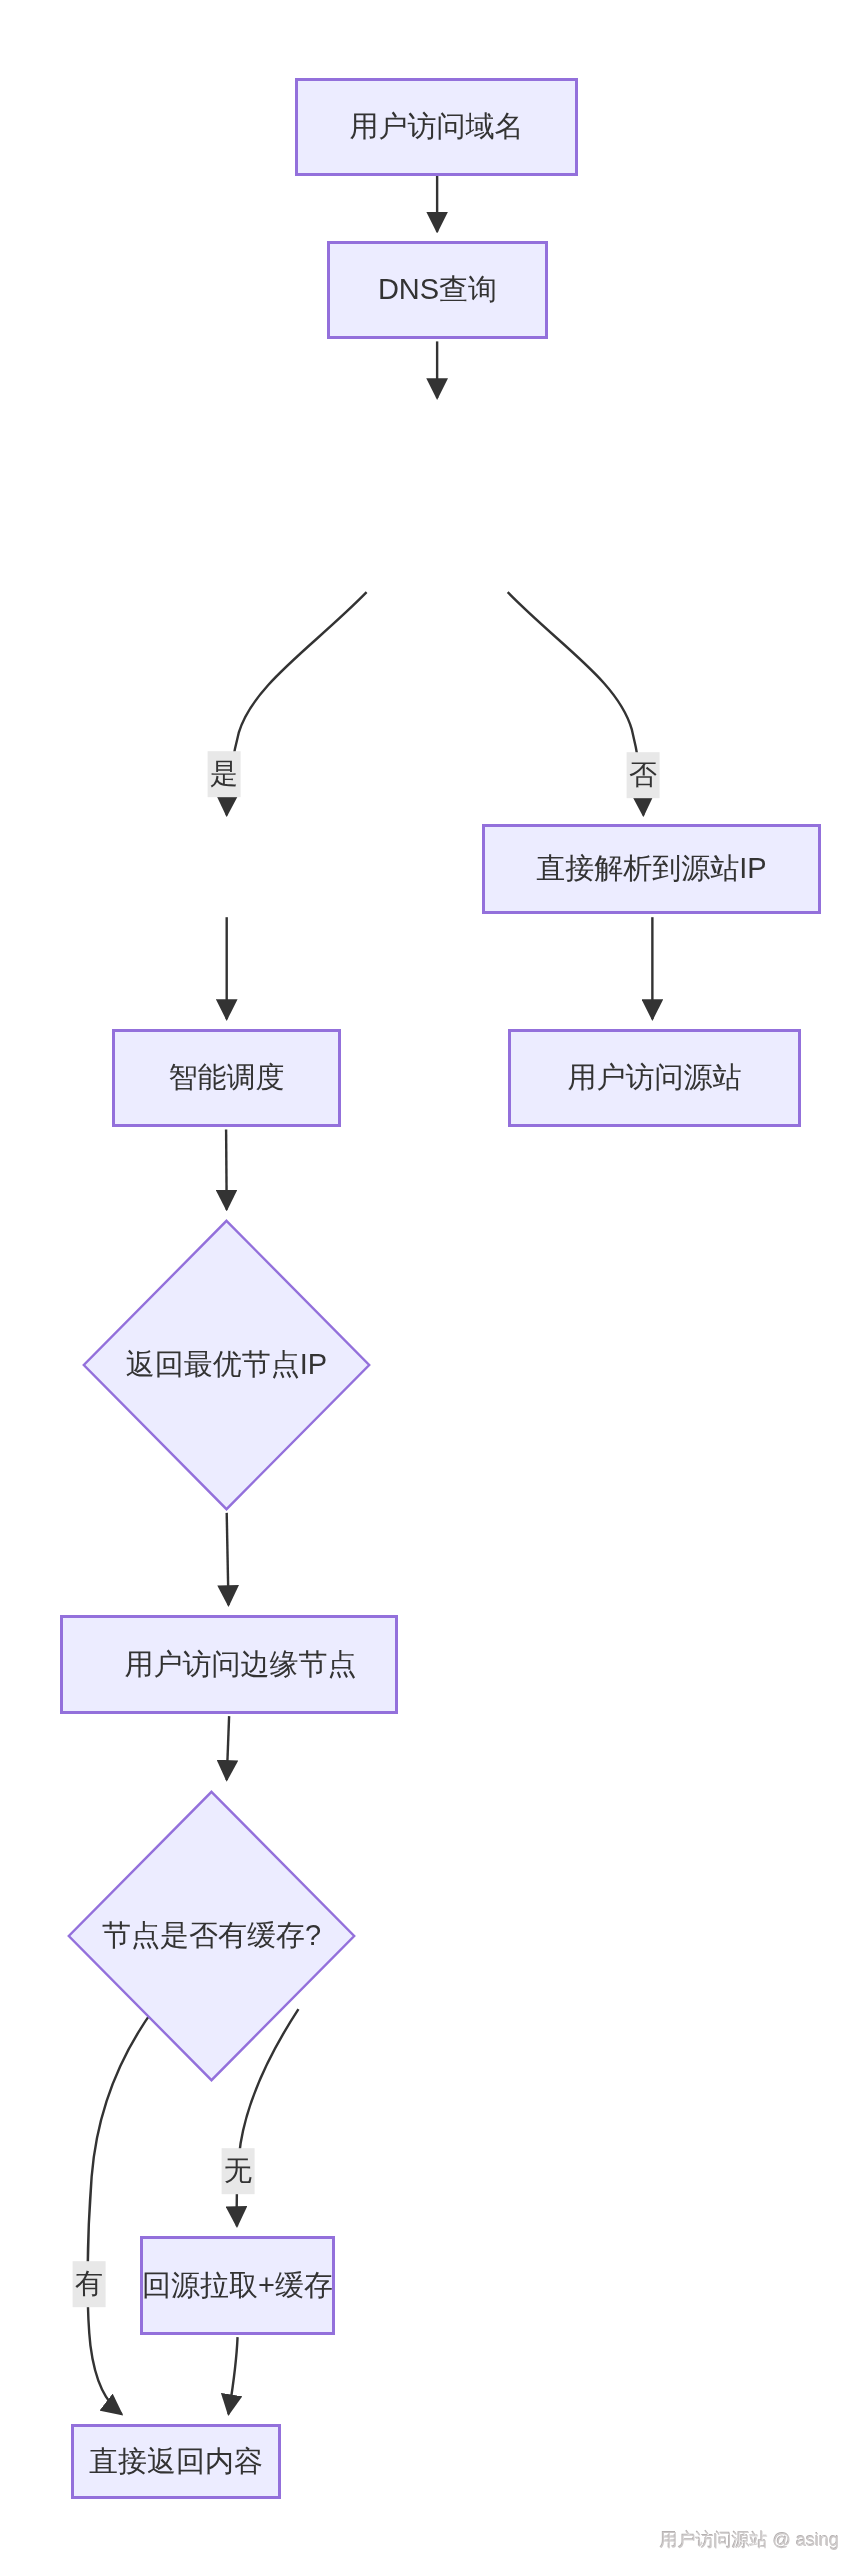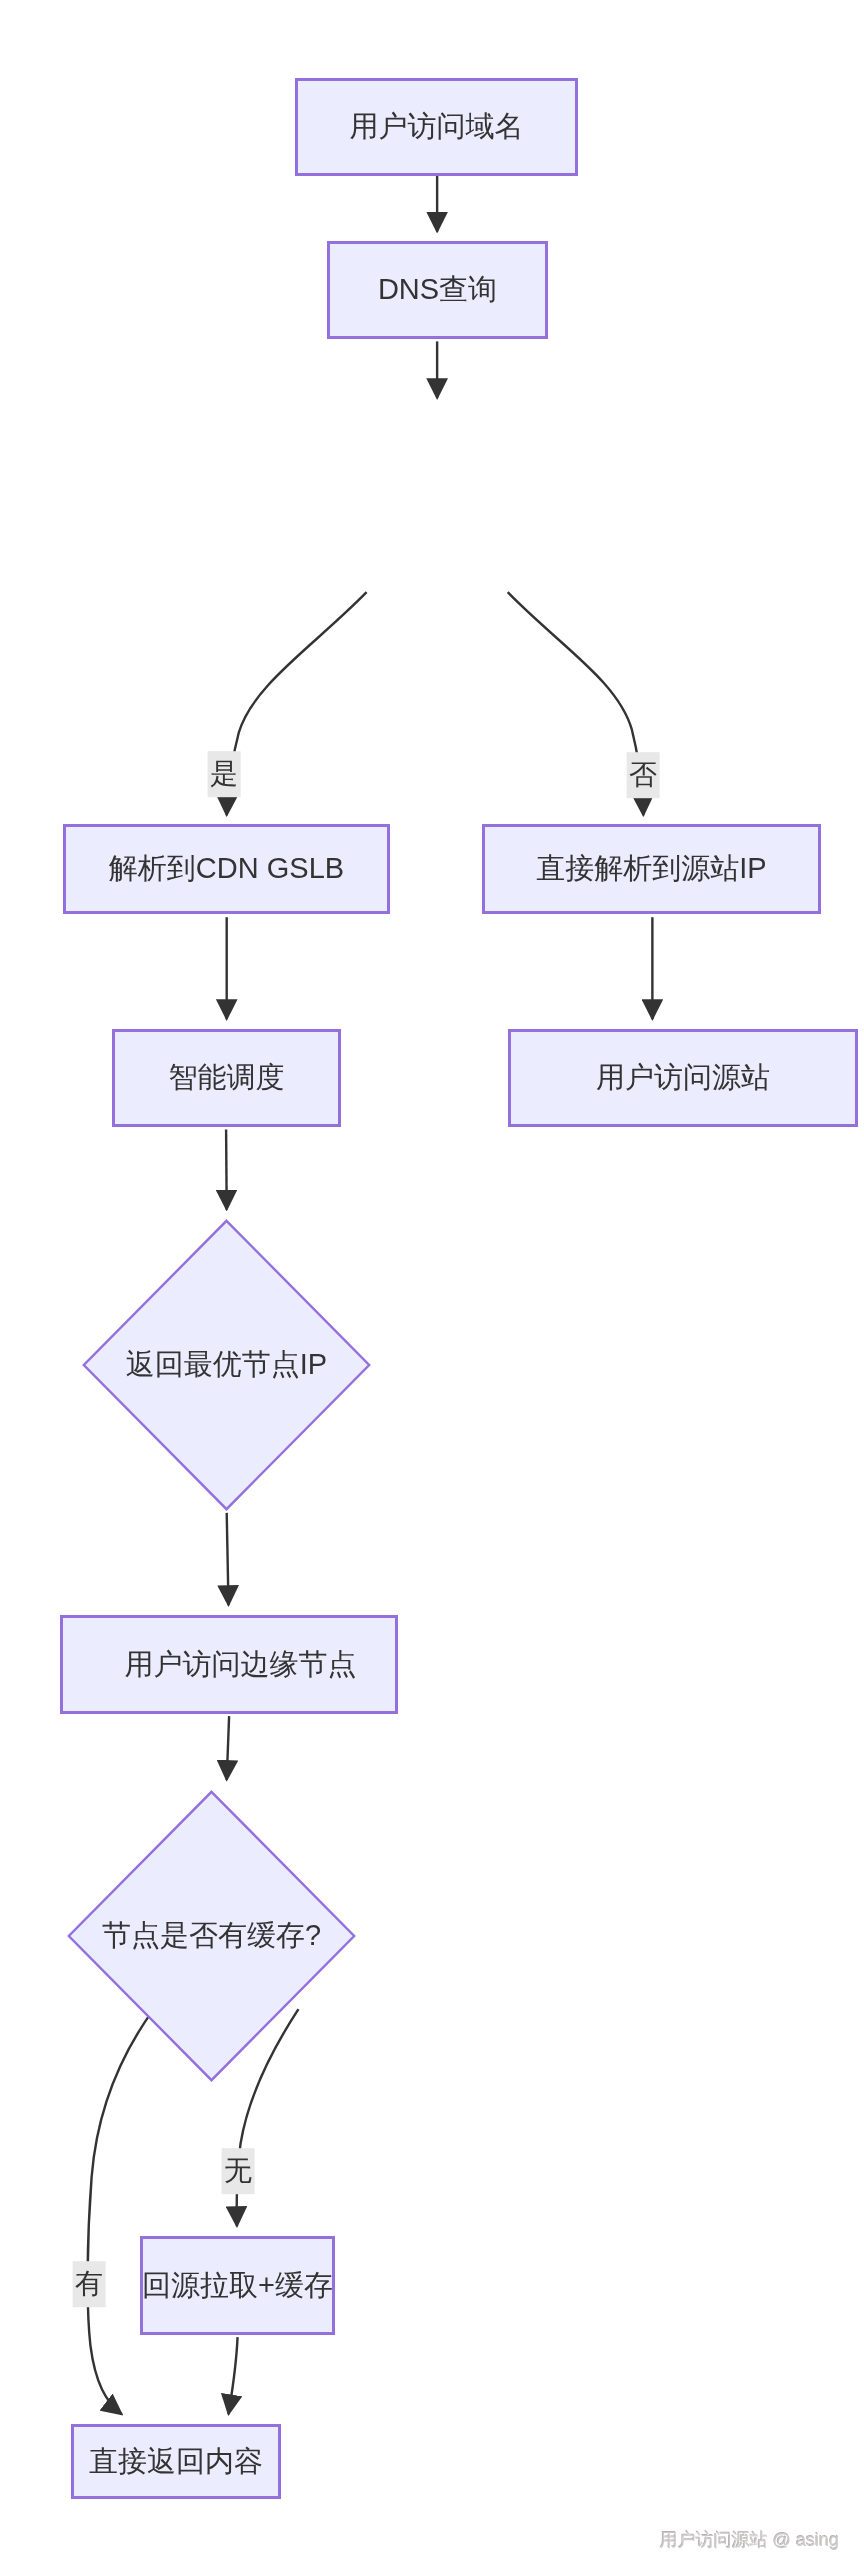--- a/index.html
+++ b/index.html
@@ -114,33 +114,30 @@
 
   <div class="node rect" style="left:295px; top:54px; width:283px; height:98px;margin-top:24px;">
     <span class="node-label">用户访问域名</span>
   </div>
 
   <div class="node rect" style="left:327px; top:241px; width:221px; height:98px;">
     <span class="node-label">DNS查询</span>
   </div>
 
 
-  <div class="node rect" style="left:63px; top:824px; width:327px; height:90px;">
-    <span class="node-label">解析到CDN GSLB</span>
-  </div>
 
   <div class="node rect" style="left:482px; top:824px; width:339px; height:90px;">
     <span class="node-label">直接解析到源站IP</span>
   </div>
 
   <div class="node rect" style="left:112px; top:1029px; width:229px; height:98px;justify-content:center;">
     <span class="node-label">智能调度</span>
   </div>
 
-  <div class="node rect" style="left:508px; top:1029px; width:350px; height:98px;">
+  <div class="node rect" style="left:508px; top:1029px; width:293px; height:98px;">
     <span class="node-label">用户访问源站</span>
   </div>
 
   <div class="node diamond" style="left:82px; top:1219px; width:289px; height:292px;">
     <svg viewBox="0 0 480 484" preserveAspectRatio="none">
       <polygon points="240,3 477,242 240,481 3,242"></polygon>
     </svg>
     <span class="node-label">返回最优节点IP</span>
   </div>
 

